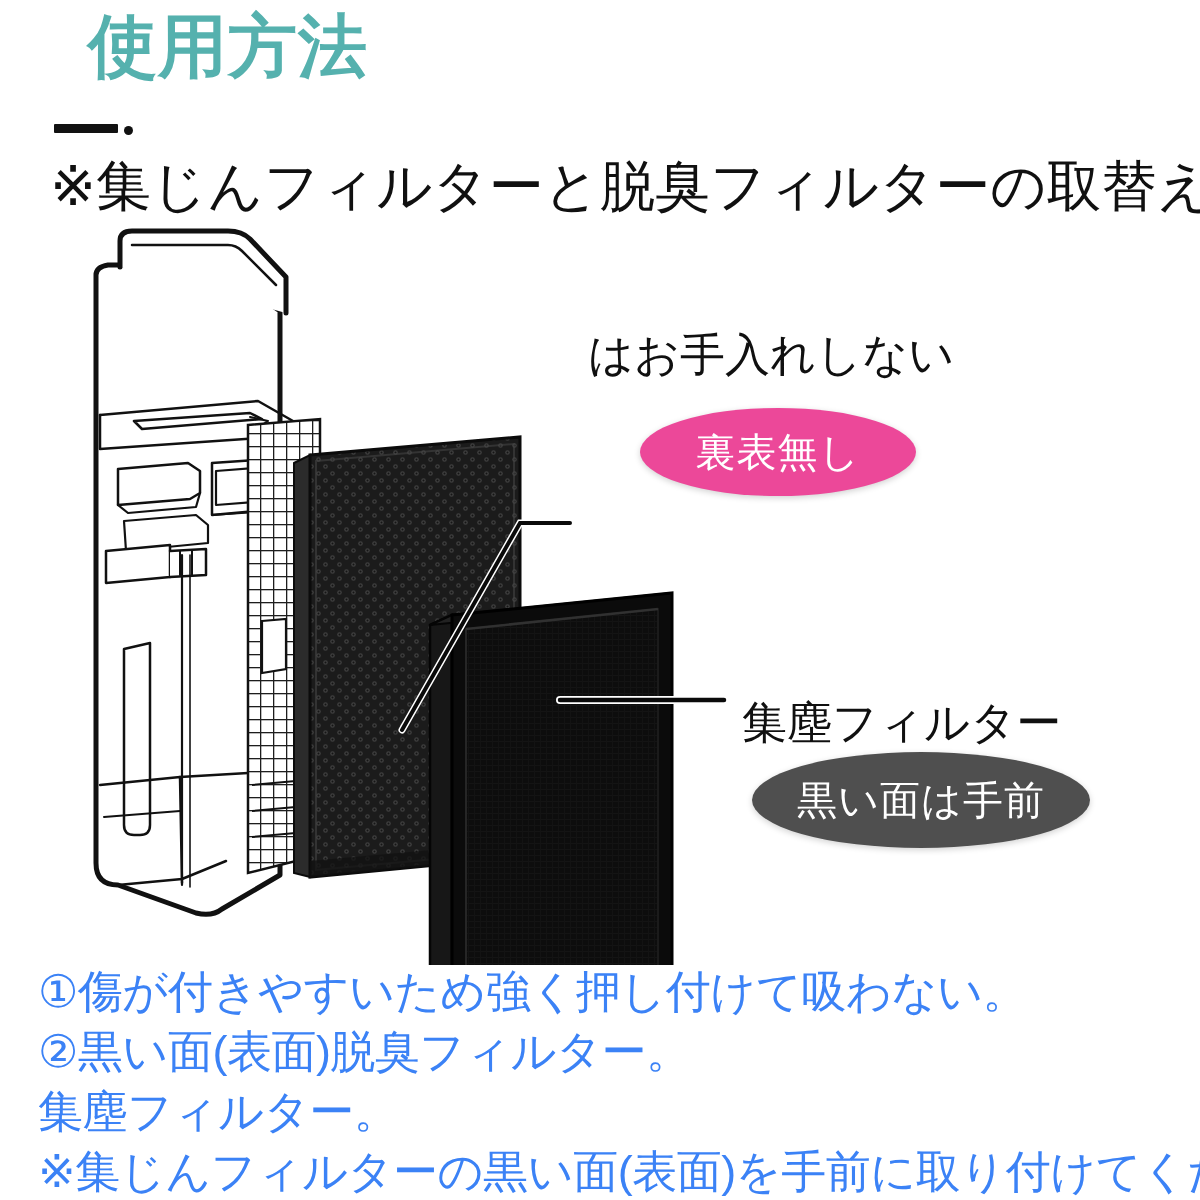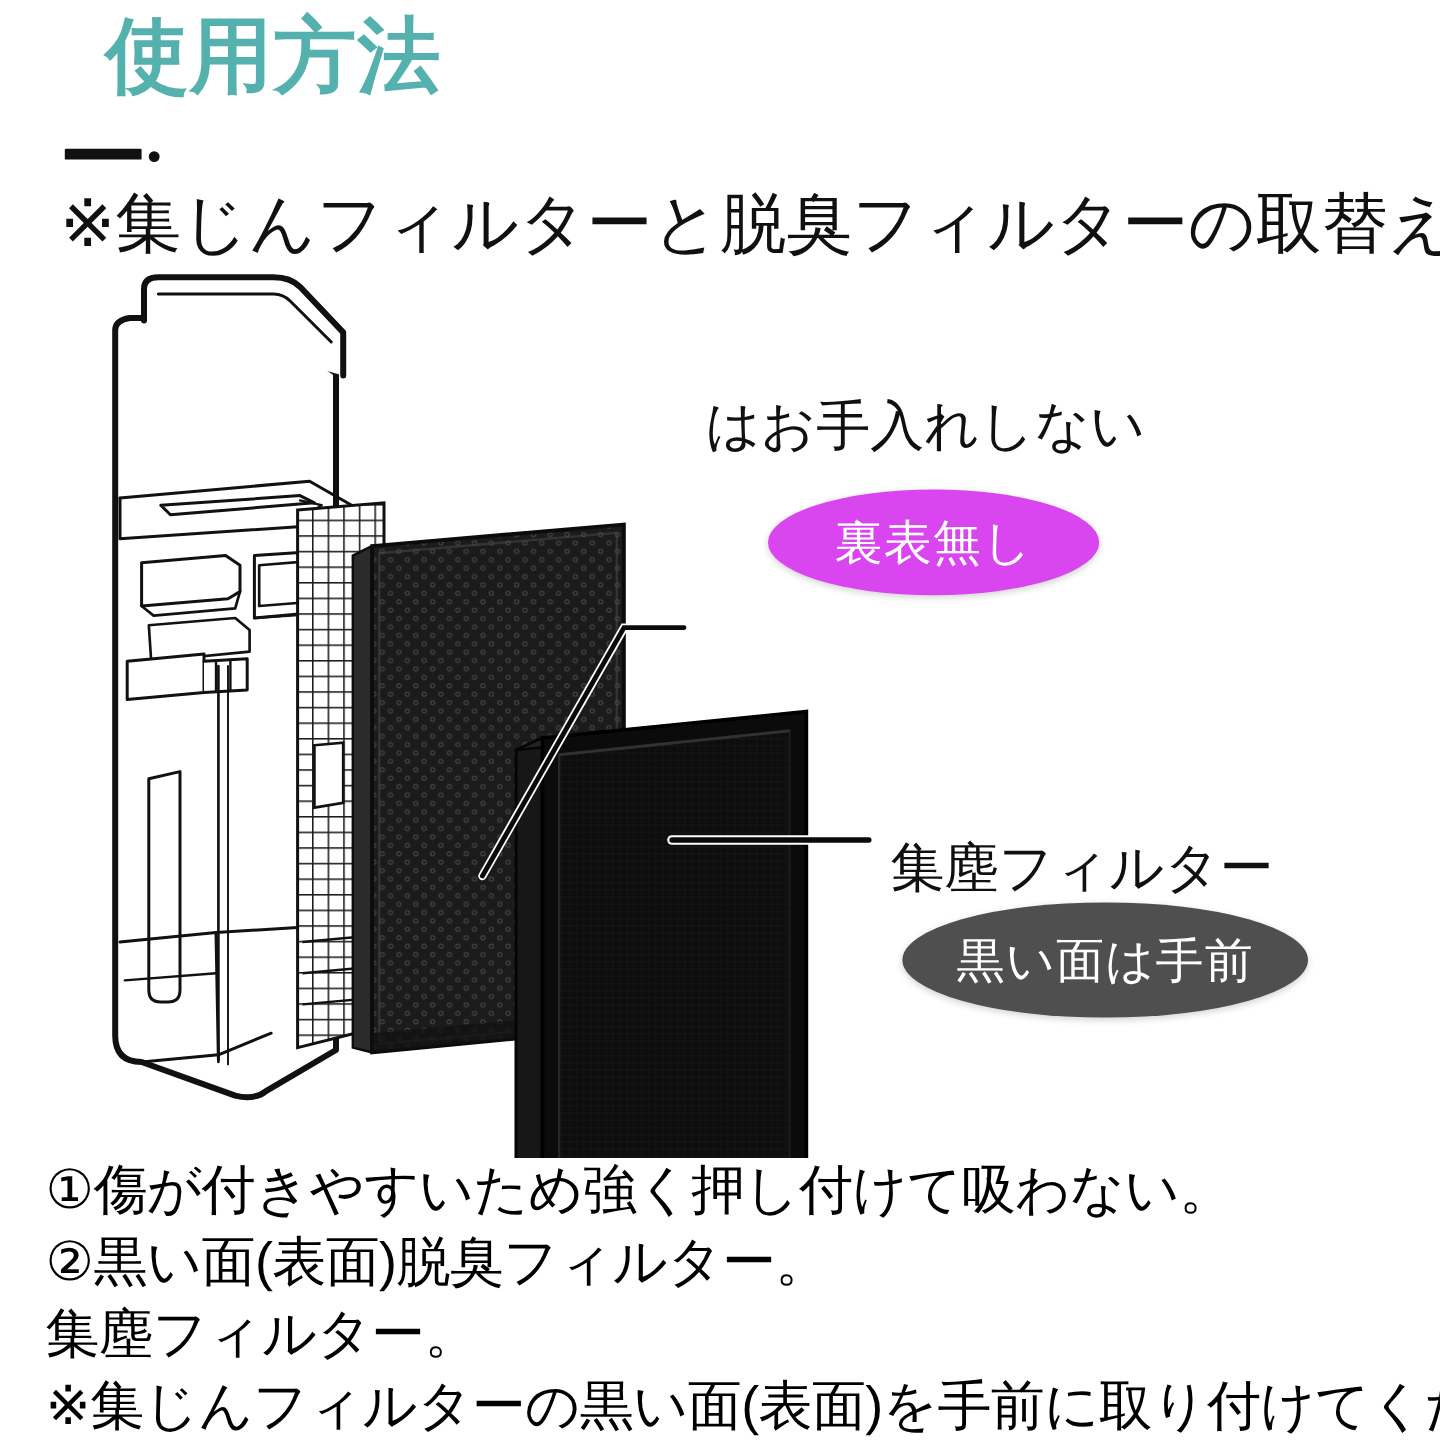--- a/index.html
+++ b/index.html
@@ -93,41 +93,41 @@
     font-size: 40px;
     letter-spacing: 1px;
     white-space: nowrap;
     box-shadow: 0 2px 6px rgba(0,0,0,0.18);
   }
   .badge-reversible {
     left: 640px;
     top: 408px;
     width: 276px;
     height: 88px;
-    background: #d946ef;
+    background: #ec4899;
   }
   .badge-blackfront {
     left: 752px;
     top: 752px;
     width: 338px;
     height: 96px;
     background: #4f4f4f;
   }
 
   
   .notes {
     position: absolute;
     left: 38px;
     top: 962px;
     width: 1140px;
   }
   .note-line {
     font-size: 45px;
     line-height: 60px;
-    color: #000000;
+    color: #3b82f6;
     white-space: nowrap;
     letter-spacing: -0.5px;
   }
 </style>
 </head>
 <body>
 
 <div id="page">
 
   <div class="heading">使用方法</div>

